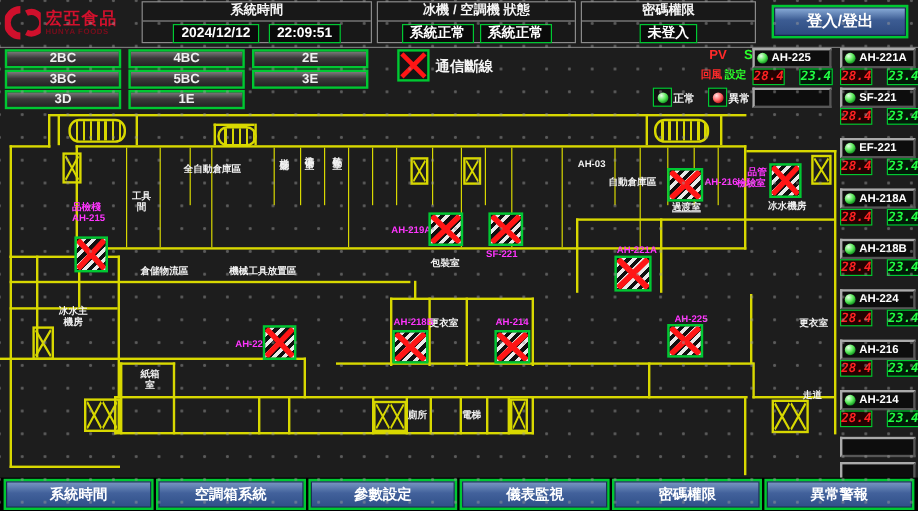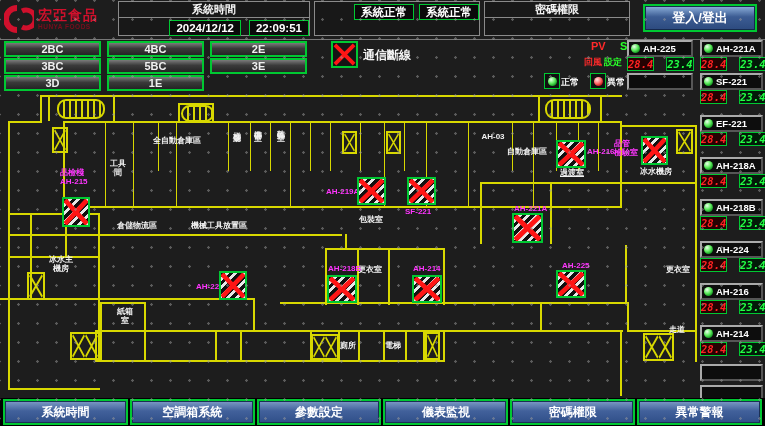--- a/index.html
+++ b/index.html
@@ -6,21 +6,21 @@
   body{width:765px;height:426px;background:#1d1d1d;position:relative;overflow:hidden;
        font-family:"Liberation Sans",sans-serif;color:#eee;}
   .dots{position:absolute;inset:0;z-index:90;pointer-events:none;opacity:.5;
         background-image:radial-gradient(circle,#9a9a9a 1px,transparent 1.5px);
         background-size:19px 19px;background-position:9px 10px;}
   
   #header{position:absolute;left:0;top:0;width:765px;height:39px;border-bottom:1px solid #777;z-index:10;}
   .hsec{position:absolute;top:1px;height:35px;border:1px solid #8a8a8a;box-sizing:border-box;background:rgba(0,0,0,.15);}
   .hlabel{display:block;text-align:center;font-size:11px;font-weight:bold;height:15px;line-height:15px;
           border-bottom:1px solid #8a8a8a;color:#f5f5f5;white-space:nowrap;}
-  .hrow{display:flex;justify-content:flex-end;gap:8px;padding-top:2px;}
+  .hrow{display:flex;justify-content:center;gap:8px;padding-top:2px;}
   .gbox{display:inline-block;border:1px solid #00c832;background:#0a0a0a;color:#fff;
         font-size:11.5px;font-weight:bold;padding:0 6px;height:14px;line-height:14px;white-space:nowrap;}
   #sec-logo{left:2px;width:112px;border:none;background:none;display:flex;align-items:center;gap:4px;padding-left:2px;}
   .brand{color:#d0102c;font-size:14px;font-weight:bold;letter-spacing:1px;line-height:15px;}
   .brand-sub{color:#7a0d1c;font-size:6.5px;font-weight:bold;letter-spacing:.5px;}
   #login-btn{position:absolute;left:643px;top:4px;width:114px;height:28px;z-index:11;
         background:linear-gradient(#8fb2dd,#3c5c93 45%,#2c4a7e);border:2px solid #00c832;
         box-shadow:inset 0 0 0 1px #16294d;color:#fff;font-size:13px;font-weight:bold;cursor:pointer;
         font-family:"Liberation Sans",sans-serif;}
   
@@ -83,28 +83,32 @@
 
   <div class="hsec" style="left:118px;width:192px;">
     <span class="hlabel">系統時間</span>
     <div class="hrow">
       <span class="gbox">2024/12/12</span>
       <span class="gbox">22:09:51</span>
     </div>
   </div>
 
   <div class="hsec" style="left:314px;width:166px;">
+    <span class="hlabel">冰機 / 空調機 狀態</span>
     <div class="hrow" style="gap:5px;">
       <span class="gbox">系統正常</span>
       <span class="gbox">系統正常</span>
     </div>
   </div>
 
   <div class="hsec" style="left:484px;width:146px;">
     <span class="hlabel">密碼權限</span>
+    <div class="hrow">
+      <span class="gbox">未登入</span>
+    </div>
   </div>
 </div>
 <button id="login-btn">登入/登出</button>
 
 <div id="floors">
     <button class="fbtn" style="left: 4px; top: 41px;">2BC</button>
     <button class="fbtn" style="left: 107px; top: 41px;">4BC</button>
     <button class="fbtn" style="left: 210px; top: 41px;">2E</button>
     <button class="fbtn" style="left: 4px; top: 58px;">3BC</button>
     <button class="fbtn" style="left: 107px; top: 58px;">5BC</button>
@@ -301,21 +305,21 @@
         <path d="M1 1 L23 23 M23 1 L1 23" stroke="#ff1515" stroke-width="4.5" fill="none"></path>
       </svg>
     </div>
     <div class="devlabel" style="left: 587px; top: 147px;">AH-216</div>
     <div class="xbox" style="left: 556px; top: 140px; width: 30px; height: 28px;">
       <svg viewBox="0 0 24 24" preserveAspectRatio="none">
         <path d="M1 1 L23 23 M23 1 L1 23" stroke="#ff1515" stroke-width="4.5" fill="none"></path>
       </svg>
     </div>
     <div class="devlabel" style="left: 614px; top: 139px; white-space: normal; width: 34px;">
-      <span style="display: block;">品管</span>
+      <span style="display: block; text-align: center;">品管</span>
       <span style="display: block;">檢驗室</span>
     </div>
     <div class="xbox" style="left: 641px; top: 136px; width: 27px; height: 29px;">
       <svg viewBox="0 0 24 24" preserveAspectRatio="none">
         <path d="M1 1 L23 23 M23 1 L1 23" stroke="#ff1515" stroke-width="4.5" fill="none"></path>
       </svg>
     </div>
     <div class="devlabel" style="left: 514px; top: 204px;">AH-221A</div>
     <div class="xbox" style="left: 512px; top: 213px; width: 31px; height: 30px;">
       <svg viewBox="0 0 24 24" preserveAspectRatio="none">

